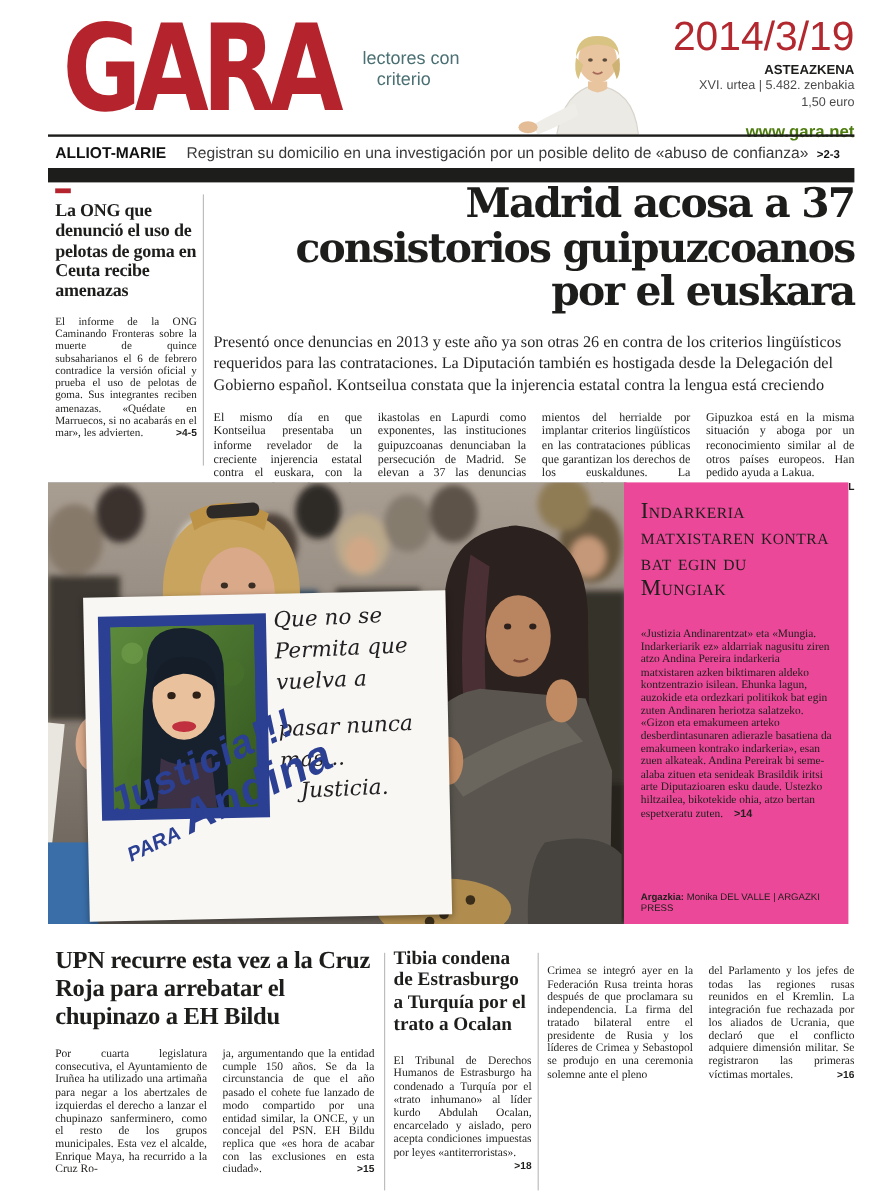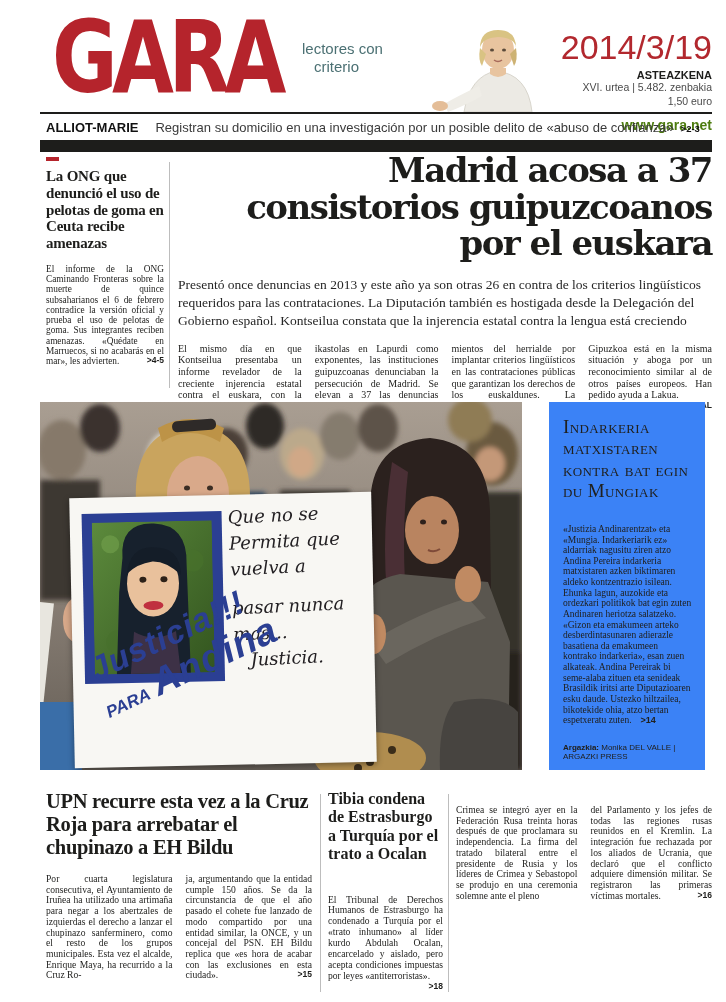--- a/index.html
+++ b/index.html
@@ -18,21 +18,21 @@
     transform:scale(0.80,1.0); transform-origin:left top;
   }
   .tagline {
     position:absolute; left:302px; top:40px;
     font-family:"Liberation Sans", sans-serif; font-size:15px;
     color:#4b7073; line-height:1.2;
   }
   .tagline .t2 { padding-left:12px; }
   .mast-photo { position:absolute; left:424px; top:26px; width:140px; height:86px; }
   .mast-right {
-    position:absolute; right:14px; top:30px; text-align:right;
+    position:absolute; right:14px; top:14px; text-align:right;
     font-family:"Liberation Sans", sans-serif;
   }
   .m-date { font-size:34px; line-height:1; color:#b2282e; }
   .m-week { font-size:11px; font-weight:bold; margin-top:5px; color:#1d1d1b; }
   .m-ed, .m-price { font-size:10.5px; color:#4a4a4a; line-height:1.3; }
   .m-site { font-size:14px; font-weight:bold; color:#4d7c0f; margin-top:9px; }
   .mast-rule { position:absolute; left:40px; top:112px; width:672px; height:2px; background:#1d1d1b; }
 
   
   .kicker {
@@ -85,22 +85,22 @@
     color:#2b3f93; font-family:"Liberation Sans", sans-serif; font-weight:bold; font-style:italic;
     white-space:nowrap;
   }
   .sl-justicia { font-size:33px; letter-spacing:1px; line-height:1; }
   .sl-row { display:flex; align-items:flex-end; gap:7px; margin-top:3px; margin-left:-4px; }
   .sl-para { font-size:17px; line-height:1.4; }
   .sl-andina { font-size:38px; line-height:1; letter-spacing:1px; }
 
   
   .sidebar {
-    position:absolute; left:549px; top:402px; width:156px; height:368px;
-    background:#3b82f6; padding:14px 12px 10px 14px;
+    position:absolute; left:520px; top:402px; width:187px; height:368px;
+    background:#ec4899; padding:14px 12px 10px 14px;
   }
   .sb-title {
     font-size:19px; line-height:1.13; font-variant:small-caps;
     letter-spacing:0.4px; color:#20201e;
   }
   .sb-body { margin-top:22px; font-size:9.5px; line-height:1.12; color:#20201e; }
   .sb-ref { font-family:"Liberation Sans", sans-serif; font-weight:bold; font-size:9px; margin-left:9px; }
   .credit {
     position:absolute; left:14px; bottom:9px;
     font-family:"Liberation Sans", sans-serif; font-size:8px; color:#20201e;
@@ -108,21 +108,21 @@
   .credit .cl { font-weight:bold; }
 
   
   .story1 { position:absolute; left:46px; top:790px; width:266px; }
   .story2 { position:absolute; left:328px; top:790px; width:115px; }
   .story3 { position:absolute; left:456px; top:790px; width:256px; }
   .s-title-lg { font-size:20.5px; font-weight:bold; line-height:1.12; letter-spacing:-0.3px; }
   .s-title-md { font-size:16px; font-weight:bold; line-height:1.15; }
   .s-cols { margin-top:15px; display:flex; gap:13px; }
   .s-col { flex:1; font-size:9.6px; line-height:1.12; text-align:justify; }
-  .s2-body { margin-top:31px; font-size:9.6px; line-height:1.14; text-align:justify; }
+  .s2-body { margin-top:16px; font-size:9.6px; line-height:1.14; text-align:justify; }
 </style>
 </head>
 <body>
 
 <div id="page">
 
   <header>
     <div class="logo">GARA</div>
 
     <div class="tagline">

